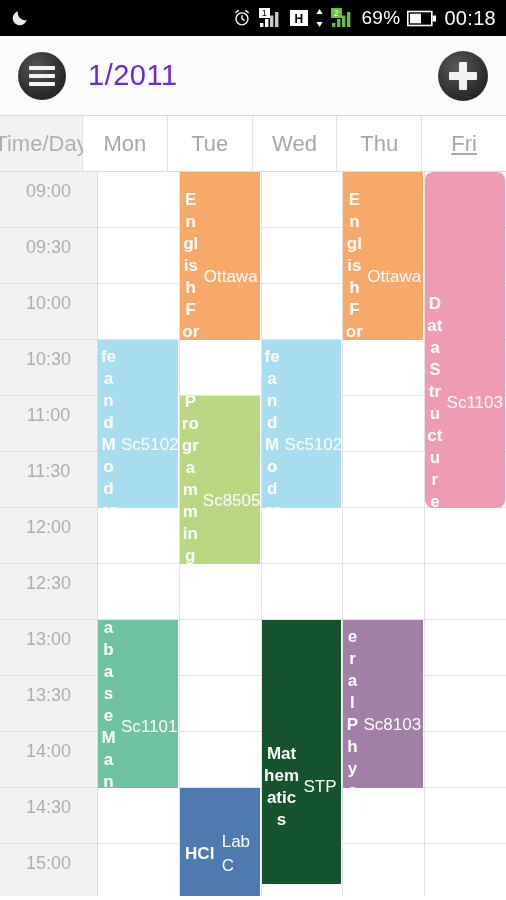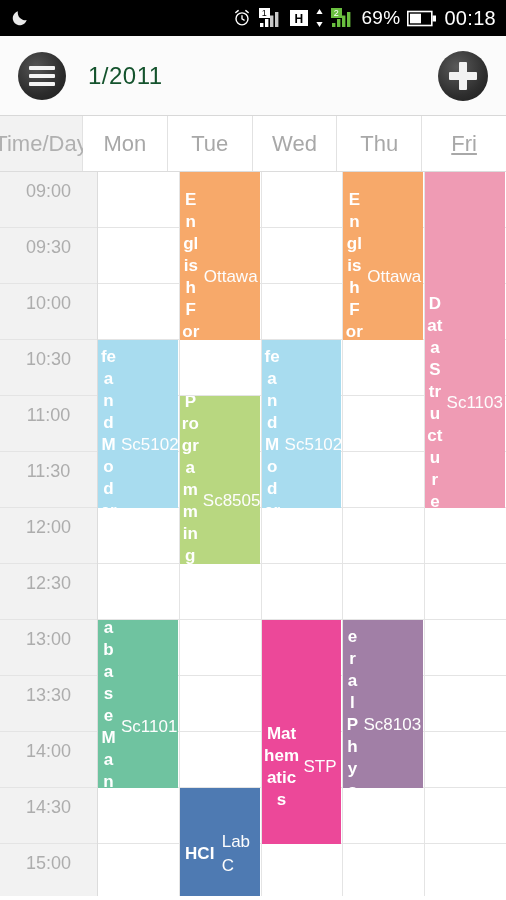--- a/index.html
+++ b/index.html
@@ -52,22 +52,22 @@
     align-items: center; justify-content: center;
     gap: 4px;
     flex-shrink: 0;
     cursor: pointer;
   }
   #menu-button .bar {
     width: 26px; height: 4px; border-radius: 1px; background: #f4f4f4;
   }
   #header-title {
     margin-left: 22px;
-    font-size: 24px;
-    color: #14532d;
+    font-size: 29px;
+    color: #6d28d9;
     letter-spacing: 0.5px;
     flex: 1;
   }
   #add-button {
     width: 50px; height: 50px;
     border-radius: 50%;
     background: radial-gradient(circle at 38% 32%, #5a5a5a 0%, #2e2e2e 62%, #1b1b1b 100%);
     position: relative;
     flex-shrink: 0;
     cursor: pointer;
@@ -329,21 +329,21 @@
         <div class="slot"></div>
         <div class="slot"></div>
         <div class="slot"></div>
         <div class="slot"></div>
         <div class="slot"></div>
         <div class="slot"></div>
         <div class="event" style="top: 168px; height: 168px; background: rgb(168, 220, 239); padding-top: 42px;">
           <div class="ev-title">Life and Modern…</div>
           <div class="ev-sub">Sc5102</div>
         </div>
-        <div class="event" style="top: 448px; height: 224px; background: #ec4899; padding-top: 70px;">
+        <div class="event" style="top: 448px; height: 264px; background: #14532d; padding-top: 70px;">
           <div class="ev-title">Mathematics</div>
           <div class="ev-sub">STP</div>
         </div>
       </div>
       <div class="day-col">
         <div class="slot"></div>
         <div class="slot"></div>
         <div class="slot"></div>
         <div class="slot"></div>
         <div class="slot"></div>
@@ -371,19 +371,19 @@
         <div class="slot"></div>
         <div class="slot"></div>
         <div class="slot"></div>
         <div class="slot"></div>
         <div class="slot"></div>
         <div class="slot"></div>
         <div class="slot"></div>
         <div class="slot"></div>
         <div class="slot"></div>
         <div class="slot"></div>
-        <div class="event" style="top: 0px; height: 336px; background: rgb(239, 155, 180); padding-top: 126px;">
+        <div class="event" style="top: 0px; height: 336px; background: rgb(239, 155, 180); padding-top: 126px; border-radius: 8px;">
           <div class="ev-title">Data Structure</div>
           <div class="ev-sub">Sc1103</div>
         </div>
       </div>
     </div>
 </div>
 
 </body></html>

